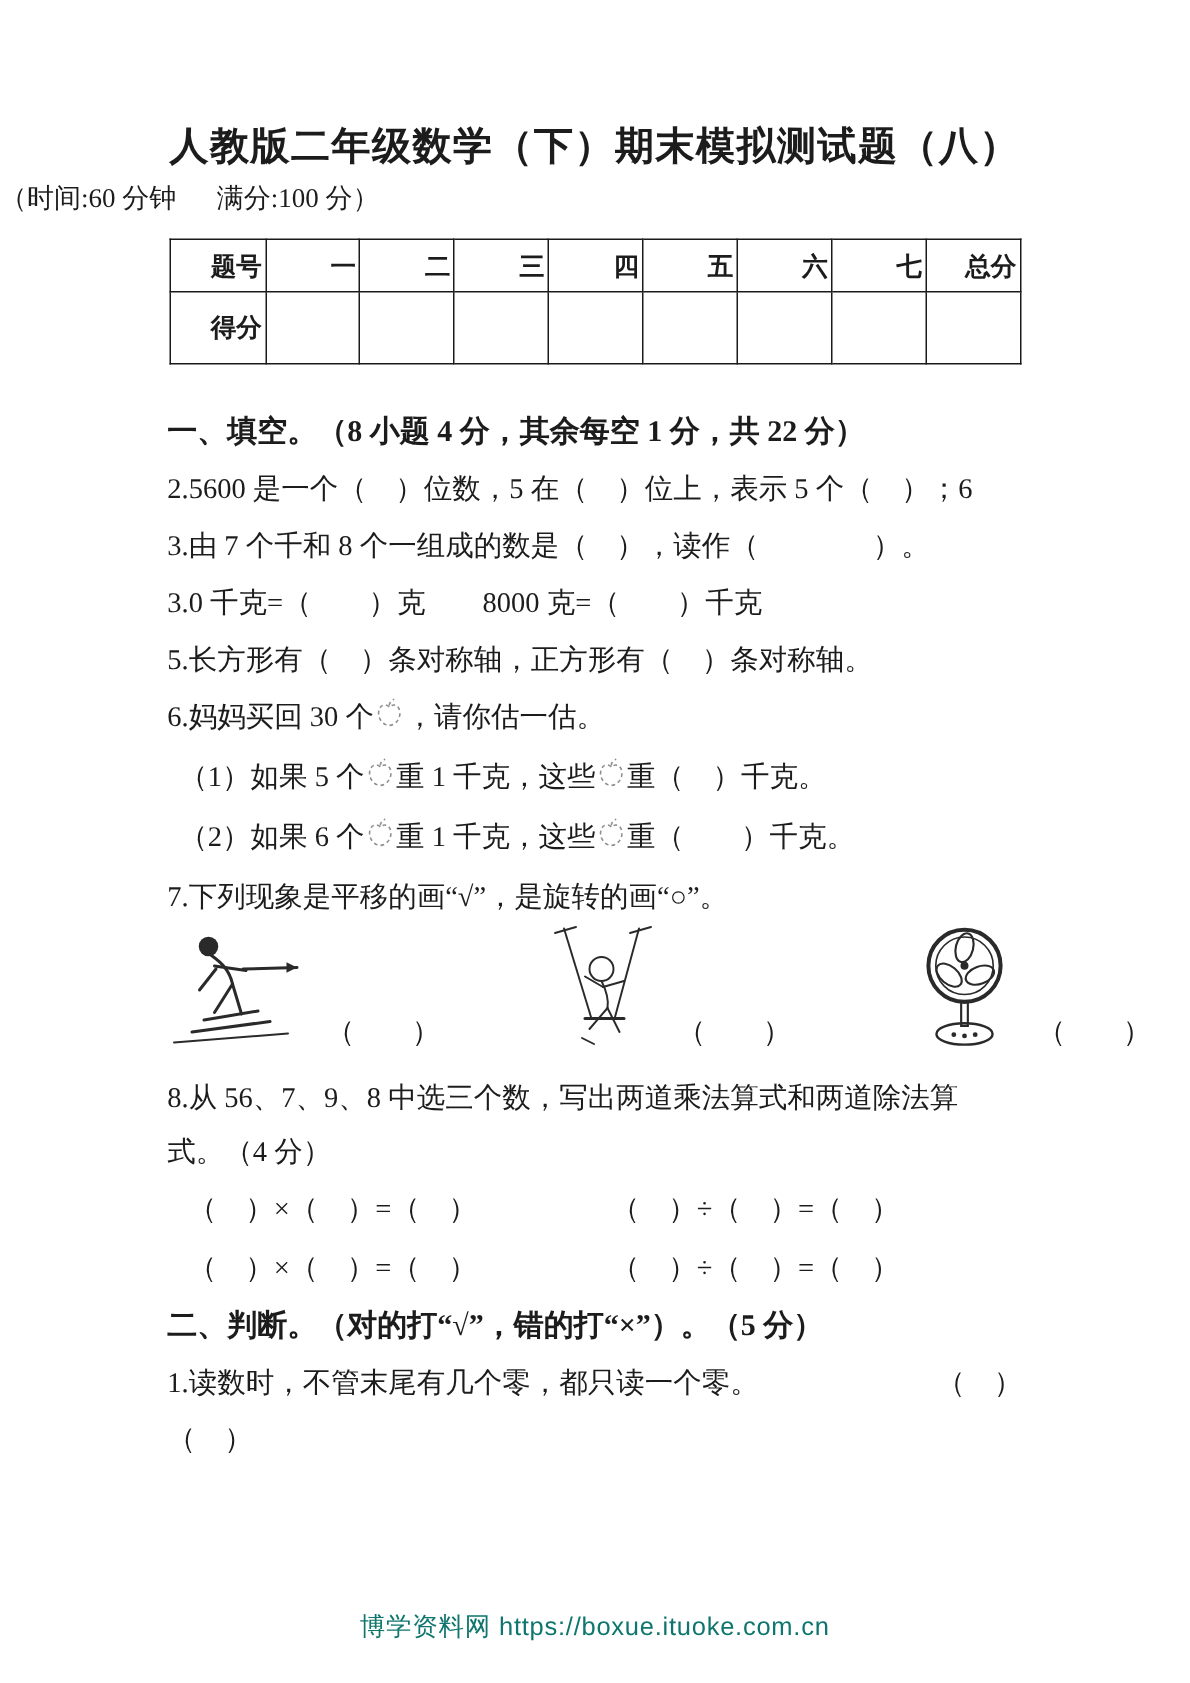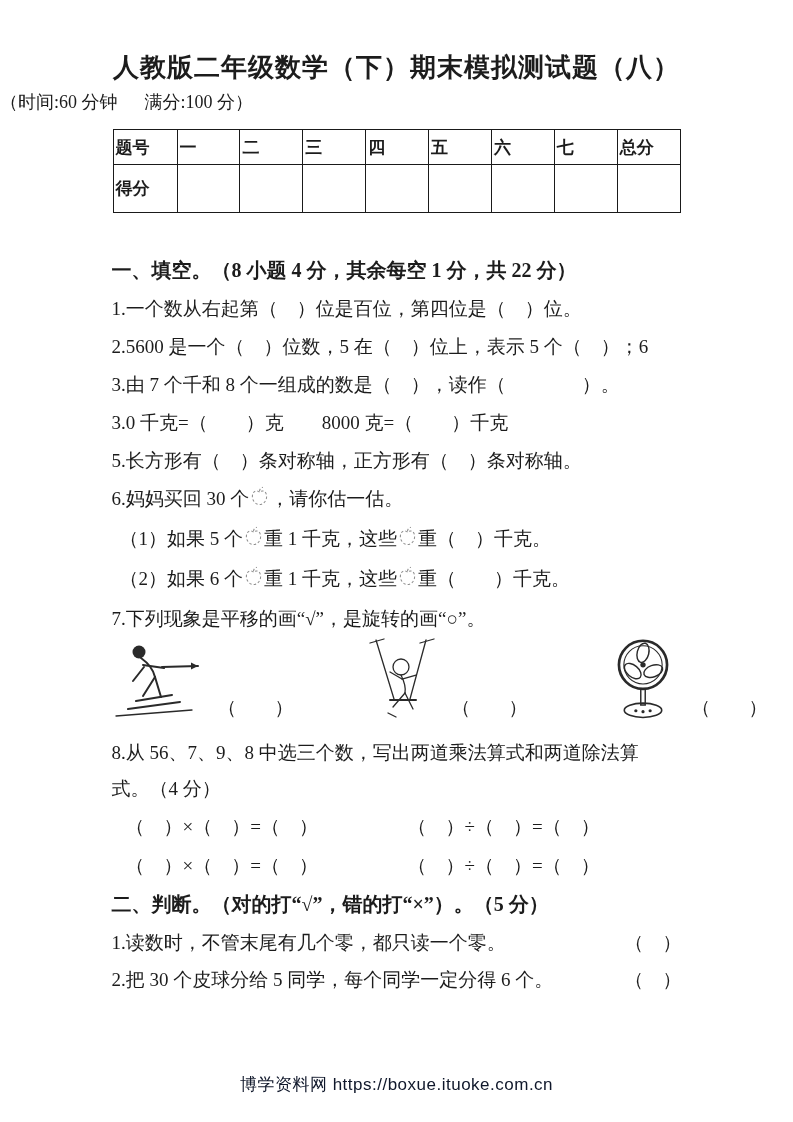--- a/index.html
+++ b/index.html
@@ -7,53 +7,53 @@
   .page {
     position:relative;
     width:793px; height:1122px;
     margin:0 auto;
     background:#ffffff;
     font-family:"Liberation Serif","DejaVu Serif",serif;
     color:#1c1c1c;
     overflow:hidden;
   }
   .title {
-    padding-top:52px;
+    padding-top:82px;
     text-align:center;
     font-size:26px;
     font-weight:bold;
     letter-spacing:1px;
     line-height:32px;
   }
   .subtitle {
     margin-top:6px;
     font-size:18px;
     line-height:24px;
     white-space:pre;
   }
   table.score-table {
     width:568px;
     margin:15px auto 0 auto;
     border-collapse:collapse;
     table-layout:fixed;
   }
   table.score-table td {
     border:1.6px solid #1a1a1a;
-    text-align:left;
+    text-align:right;
     font-size:17px;
     font-weight:bold;
     height:35px;
     padding:0 2px;
   }
   table.score-table tr.score-row td { height:48px; }
   table.score-table td.first-col { width:64px; }
 
   .content {
     width:570px;
-    margin:44px auto 0 auto;
+    margin:32px auto 0 auto;
   }
   .sec-heading {
     font-size:20px;
     font-weight:bold;
     line-height:27px;
     margin-bottom:11px;
   }
   .line {
     font-size:19px;
     line-height:27px;
@@ -100,21 +100,21 @@
   }
   .judge-line .answer { white-space:pre; }
 
   .footer {
     position:absolute;
     left:0; right:0;
     bottom:26px;
     text-align:center;
     font-family:"Liberation Sans","DejaVu Sans",sans-serif;
     font-size:17px;
-    color:#0f172a;
+    color:#0f766e;
     letter-spacing:0.5px;
   }
   svg .sk { stroke:#2a2a2a; fill:none; stroke-width:2; stroke-linecap:round; stroke-linejoin:round; }
   svg .thin { stroke-width:1.3; }
 </style>
 </head>
 <body>
 
 <div class="page">
 
@@ -145,21 +145,20 @@
       <td></td>
       <td></td>
     </tr>
   </tbody>
     </table>
 
   <div class="content">
 
     <div class="sec-heading">一、填空。（8 小题 4 分，其余每空 1 分，共 22 分）</div>
 
-    <div class="line">1.一个数从右起第（　）位是百位，第四位是（　）位。</div>
 
     <div class="line">2.5600 是一个（　）位数，5 在（　）位上，表示 5 个（　）；6</div>
 
     <div class="line">3.由 7 个千和 8 个一组成的数是（　），读作（　　　　）。</div>
 
     <div class="line">3.0 千克=（　　）克　　8000 克=（　　）千克</div>
 
     <div class="line">5.长方形有（　）条对称轴，正方形有（　）条对称轴。</div>
 
     <div class="line"><span>6.妈妈买回 30 个</span><span class="apple"><svg width="19" height="21" viewBox="0 0 20 22">
@@ -251,21 +250,20 @@
       <span class="eq-right">（　）÷（　）=（　）</span>
     </div>
 
     <div class="sec-heading">二、判断。（对的打“√”，错的打“×”）。（5 分）</div>
 
     <div class="judge-line">
       <span>1.读数时，不管末尾有几个零，都只读一个零。</span>
       <span class="answer">（　）</span>
     </div>
     <div class="judge-line">
-      <span>2.把 30 个皮球分给 5 同学，每个同学一定分得 6 个。</span>
       <span class="answer">（　）</span>
     </div>
 
   </div>
 
   <div class="footer">博学资料网 https://boxue.ituoke.com.cn</div>
 
 </div>
 
 </body></html>

